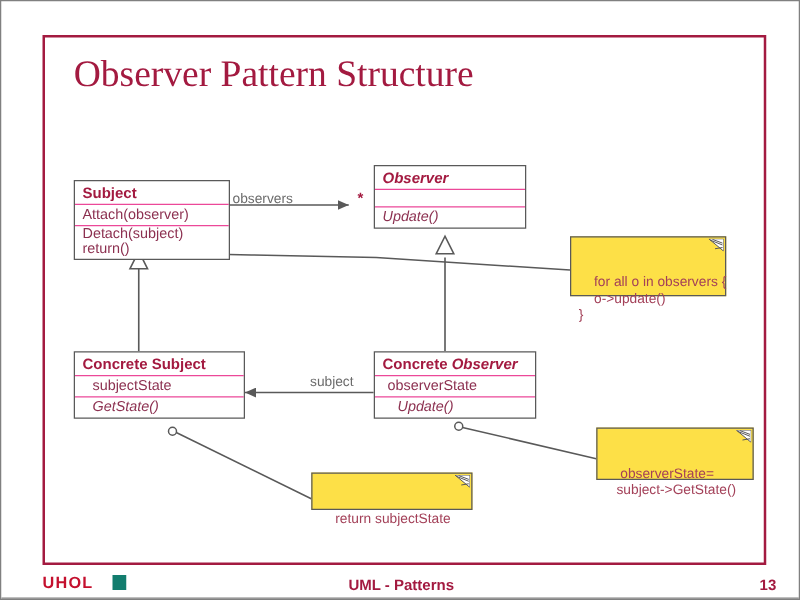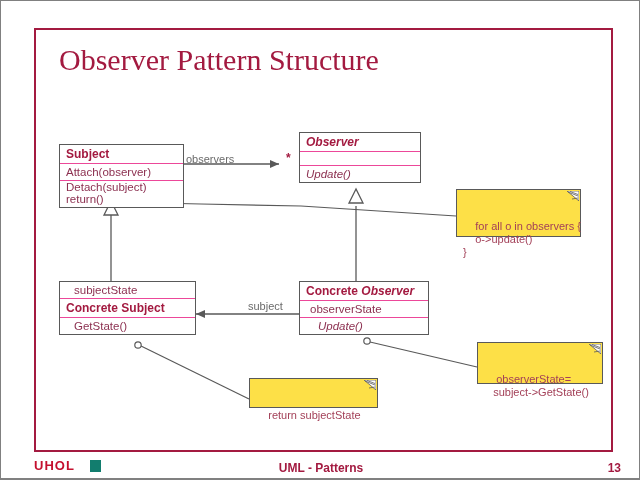--- a/index.html
+++ b/index.html
@@ -201,23 +201,23 @@
     <div class="uml-row uml-method" style="border-bottom:none; padding-top:0;">return()</div>
   </div>
 
   <div class="uml-class" style="left:298px; top:131px; width:122px;">
     <div class="uml-row uml-name abstract">Observer</div>
     <div class="uml-row uml-empty"></div>
     <div class="uml-row uml-method abstract">Update()</div>
   </div>
 
   <div class="uml-class" style="left:58px; top:280px; width:137px;">
+    <div class="uml-row uml-name">Concrete Subject</div>
     <div class="uml-row uml-attr" style="padding-left:14px;">subjectState</div>
-    <div class="uml-row uml-name">Concrete Subject</div>
-    <div class="uml-row uml-method" style="padding-left:14px;">GetState()</div>
+    <div class="uml-row uml-method" style="padding-left:14px;font-style:italic;">GetState()</div>
   </div>
 
   <div class="uml-class" style="left:298px; top:280px; width:130px;">
     <div class="uml-row uml-name">
       <span class="lead">Concrete </span><span class="abs-part">Observer</span>
     </div>
     <div class="uml-row uml-attr" style="padding-left:10px;">observerState</div>
     <div class="uml-row uml-method abstract" style="padding-left:18px;">Update()</div>
   </div>
 

